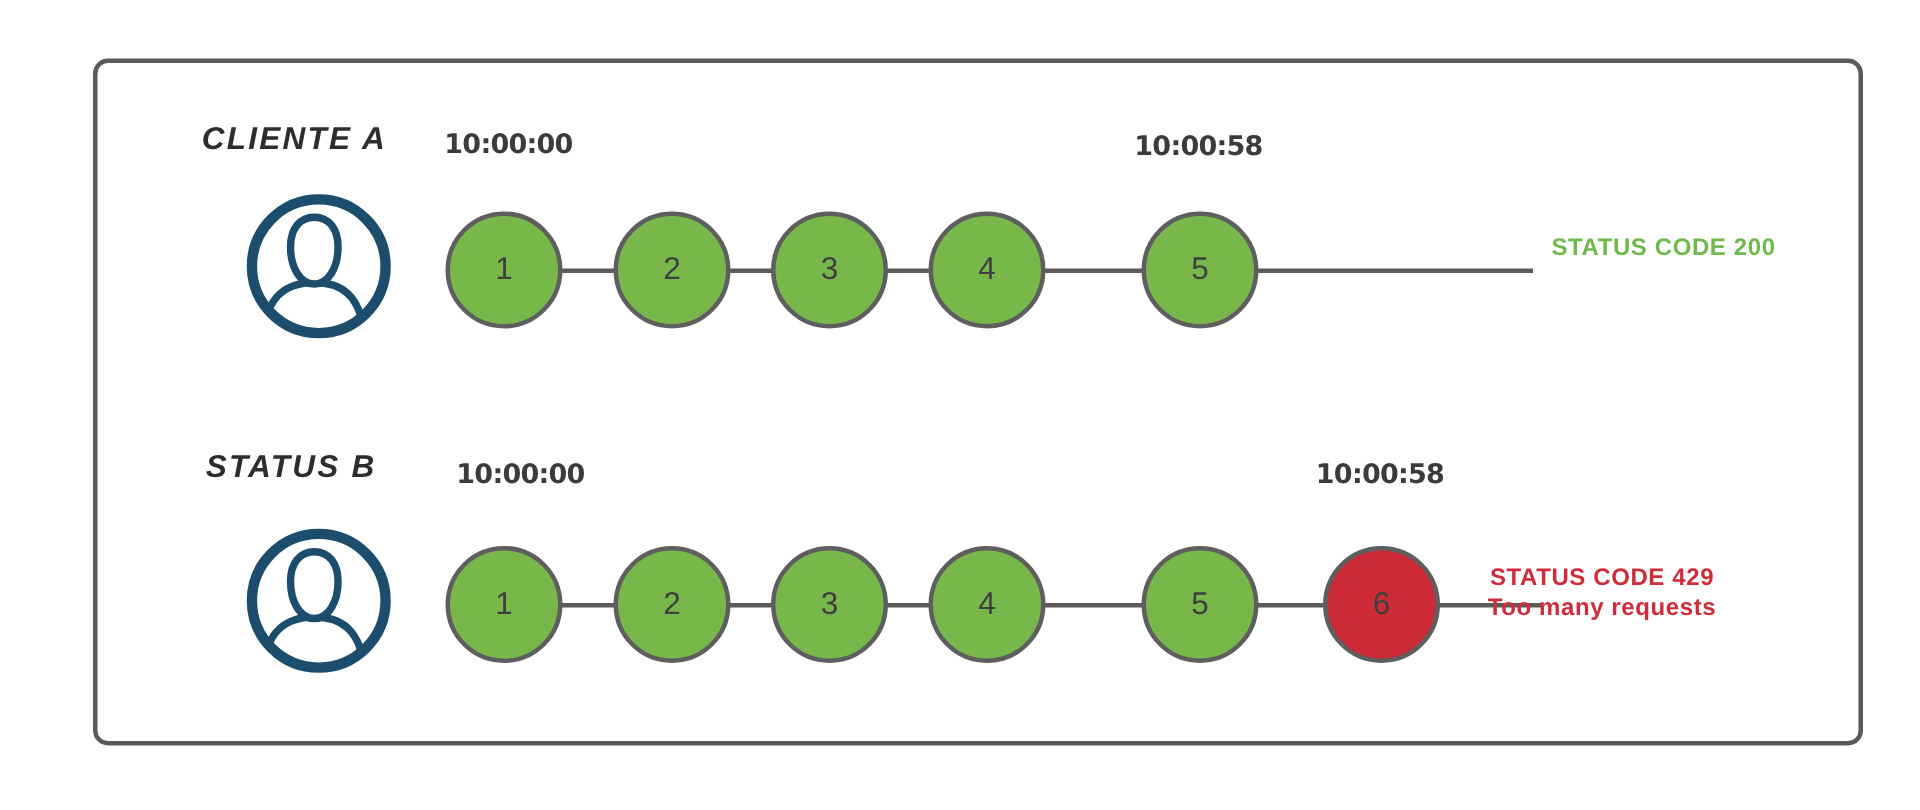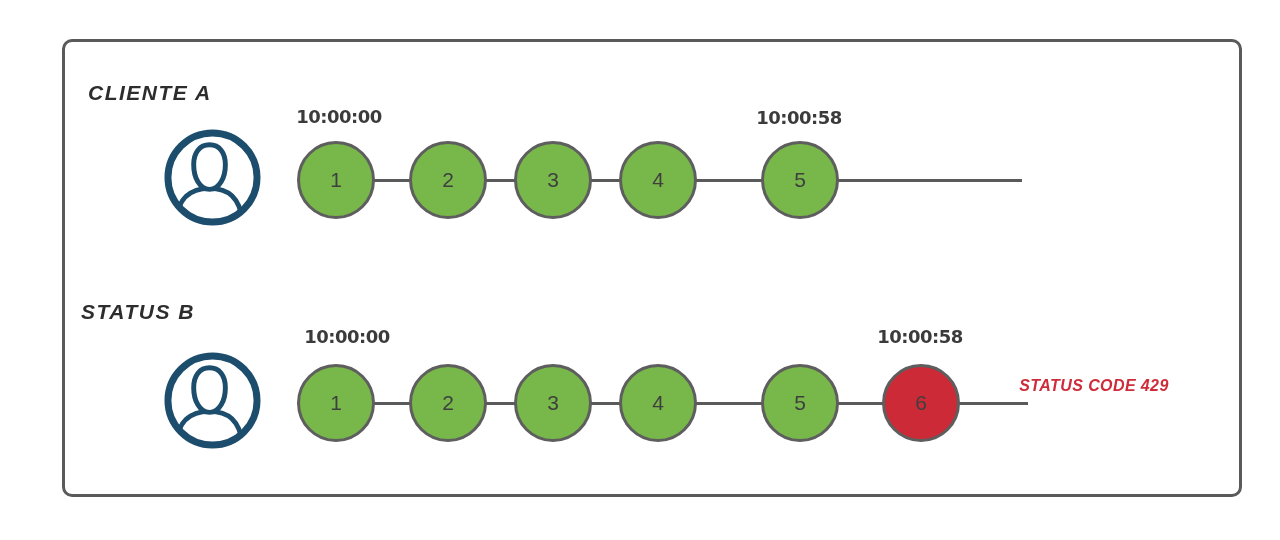--- a/index.html
+++ b/index.html
@@ -14,49 +14,49 @@
     --label-dark:#2d2d2d;
     --timestamp-dark:#3b3b3b;
     --number-dark:#3f3f3f;
   }
   *{margin:0;padding:0;box-sizing:border-box;}
   html,body{width:1280px;height:540px;background:#ffffff;overflow:hidden;
     font-family:"Liberation Sans", sans-serif;}
   .canvas{position:relative;width:1280px;height:540px;background:#ffffff;}
   .frame{position:absolute;left:62px;top:39px;width:1180px;height:458px;
     border:3px solid var(--box-border);border-radius:10px;background:#ffffff;}
-  .client-label{position:absolute;width:170px;text-align:left;
+  .client-label{position:absolute;width:170px;text-align:right;
     font-size:21px;font-weight:bold;font-style:italic;letter-spacing:1.5px;
     color:var(--label-dark);}
   .client-label.a{left:88px;top:81px;}
   .client-label.b{left:81px;top:300px;}
   .user-icon{position:absolute;width:99px;height:99px;}
   .user-icon.a{left:163px;top:128px;}
   .user-icon.b{left:163px;top:351px;}
   .timestamp{position:absolute;width:110px;text-align:center;
     font-size:18px;font-weight:bold;color:var(--timestamp-dark);
-    font-family:"DejaVu Sans", sans-serif;letter-spacing:-0.5px;margin-top:20px;}
+    font-family:"DejaVu Sans", sans-serif;letter-spacing:-0.5px;}
   .ts-a-start{left:284px;top:86px;}
   .ts-a-end{left:744px;top:87px;}
   .ts-b-start{left:292px;top:306px;}
   .ts-b-end{left:865px;top:306px;}
   .track{position:absolute;height:3px;background:var(--connector);}
   .track.a{left:336px;top:179px;width:686px;}
   .track.b{left:336px;top:402px;width:692px;}
   .req-circle{position:absolute;width:78px;height:78px;border-radius:50%;
     border:3px solid var(--circle-border);background:var(--success-green);
     display:flex;align-items:center;justify-content:center;
     font-size:21px;color:var(--number-dark);}
   .req-circle.error{background:var(--error-red);}
   .row-a .req-circle{top:141px;}
   .row-b .req-circle{top:364px;}
   .status{position:absolute;text-align:center;font-weight:bold;
     font-size:16px;line-height:20px;letter-spacing:0.4px;}
   .status.ok{left:1023px;top:156px;width:172px;color:var(--status-ok-text);}
-  .status.err{left:1006px;top:376px;width:176px;color:var(--status-error-text);font-style:italic;}
+  .status.err{left:980px;top:376px;width:176px;color:var(--status-error-text);}
   .user-icon svg{width:100%;height:100%;}
   .user-icon .ring{fill:none;stroke:var(--client-icon-navy);stroke-width:7;}
   .user-icon .person{fill:#ffffff;stroke:var(--client-icon-navy);stroke-width:5;
     stroke-linejoin:round;}
 </style>
 </head>
 <body>
 
 <div class="canvas">
   <div class="frame"></div>
@@ -84,20 +84,21 @@
 
     <div class="track a"></div>
 
     <div class="req-circle" style="left:297px">1</div>
     <div class="req-circle" style="left:409px">2</div>
     <div class="req-circle" style="left:514px">3</div>
     <div class="req-circle" style="left:619px">4</div>
     <div class="req-circle" style="left:761px">5</div>
 
     <div class="status ok">
+      <div>STATUS CODE 200</div>
     </div>
   </div>
 
   <div class="row-b">
     <div class="client-label b">STATUS B</div>
 
     <div class="user-icon b">
       <svg viewBox="0 0 100 100" aria-hidden="true">
         <defs>
             <clipPath id="clipB">
@@ -119,15 +120,16 @@
 
     <div class="req-circle" style="left:297px">1</div>
     <div class="req-circle" style="left:409px">2</div>
     <div class="req-circle" style="left:514px">3</div>
     <div class="req-circle" style="left:619px">4</div>
     <div class="req-circle" style="left:761px">5</div>
     <div class="req-circle error" style="left:882px">6</div>
 
     <div class="status err">
       <div>STATUS CODE 429</div>
+      <div>Too many requests</div>
     </div>
   </div>
 </div>
 
 </body></html>

